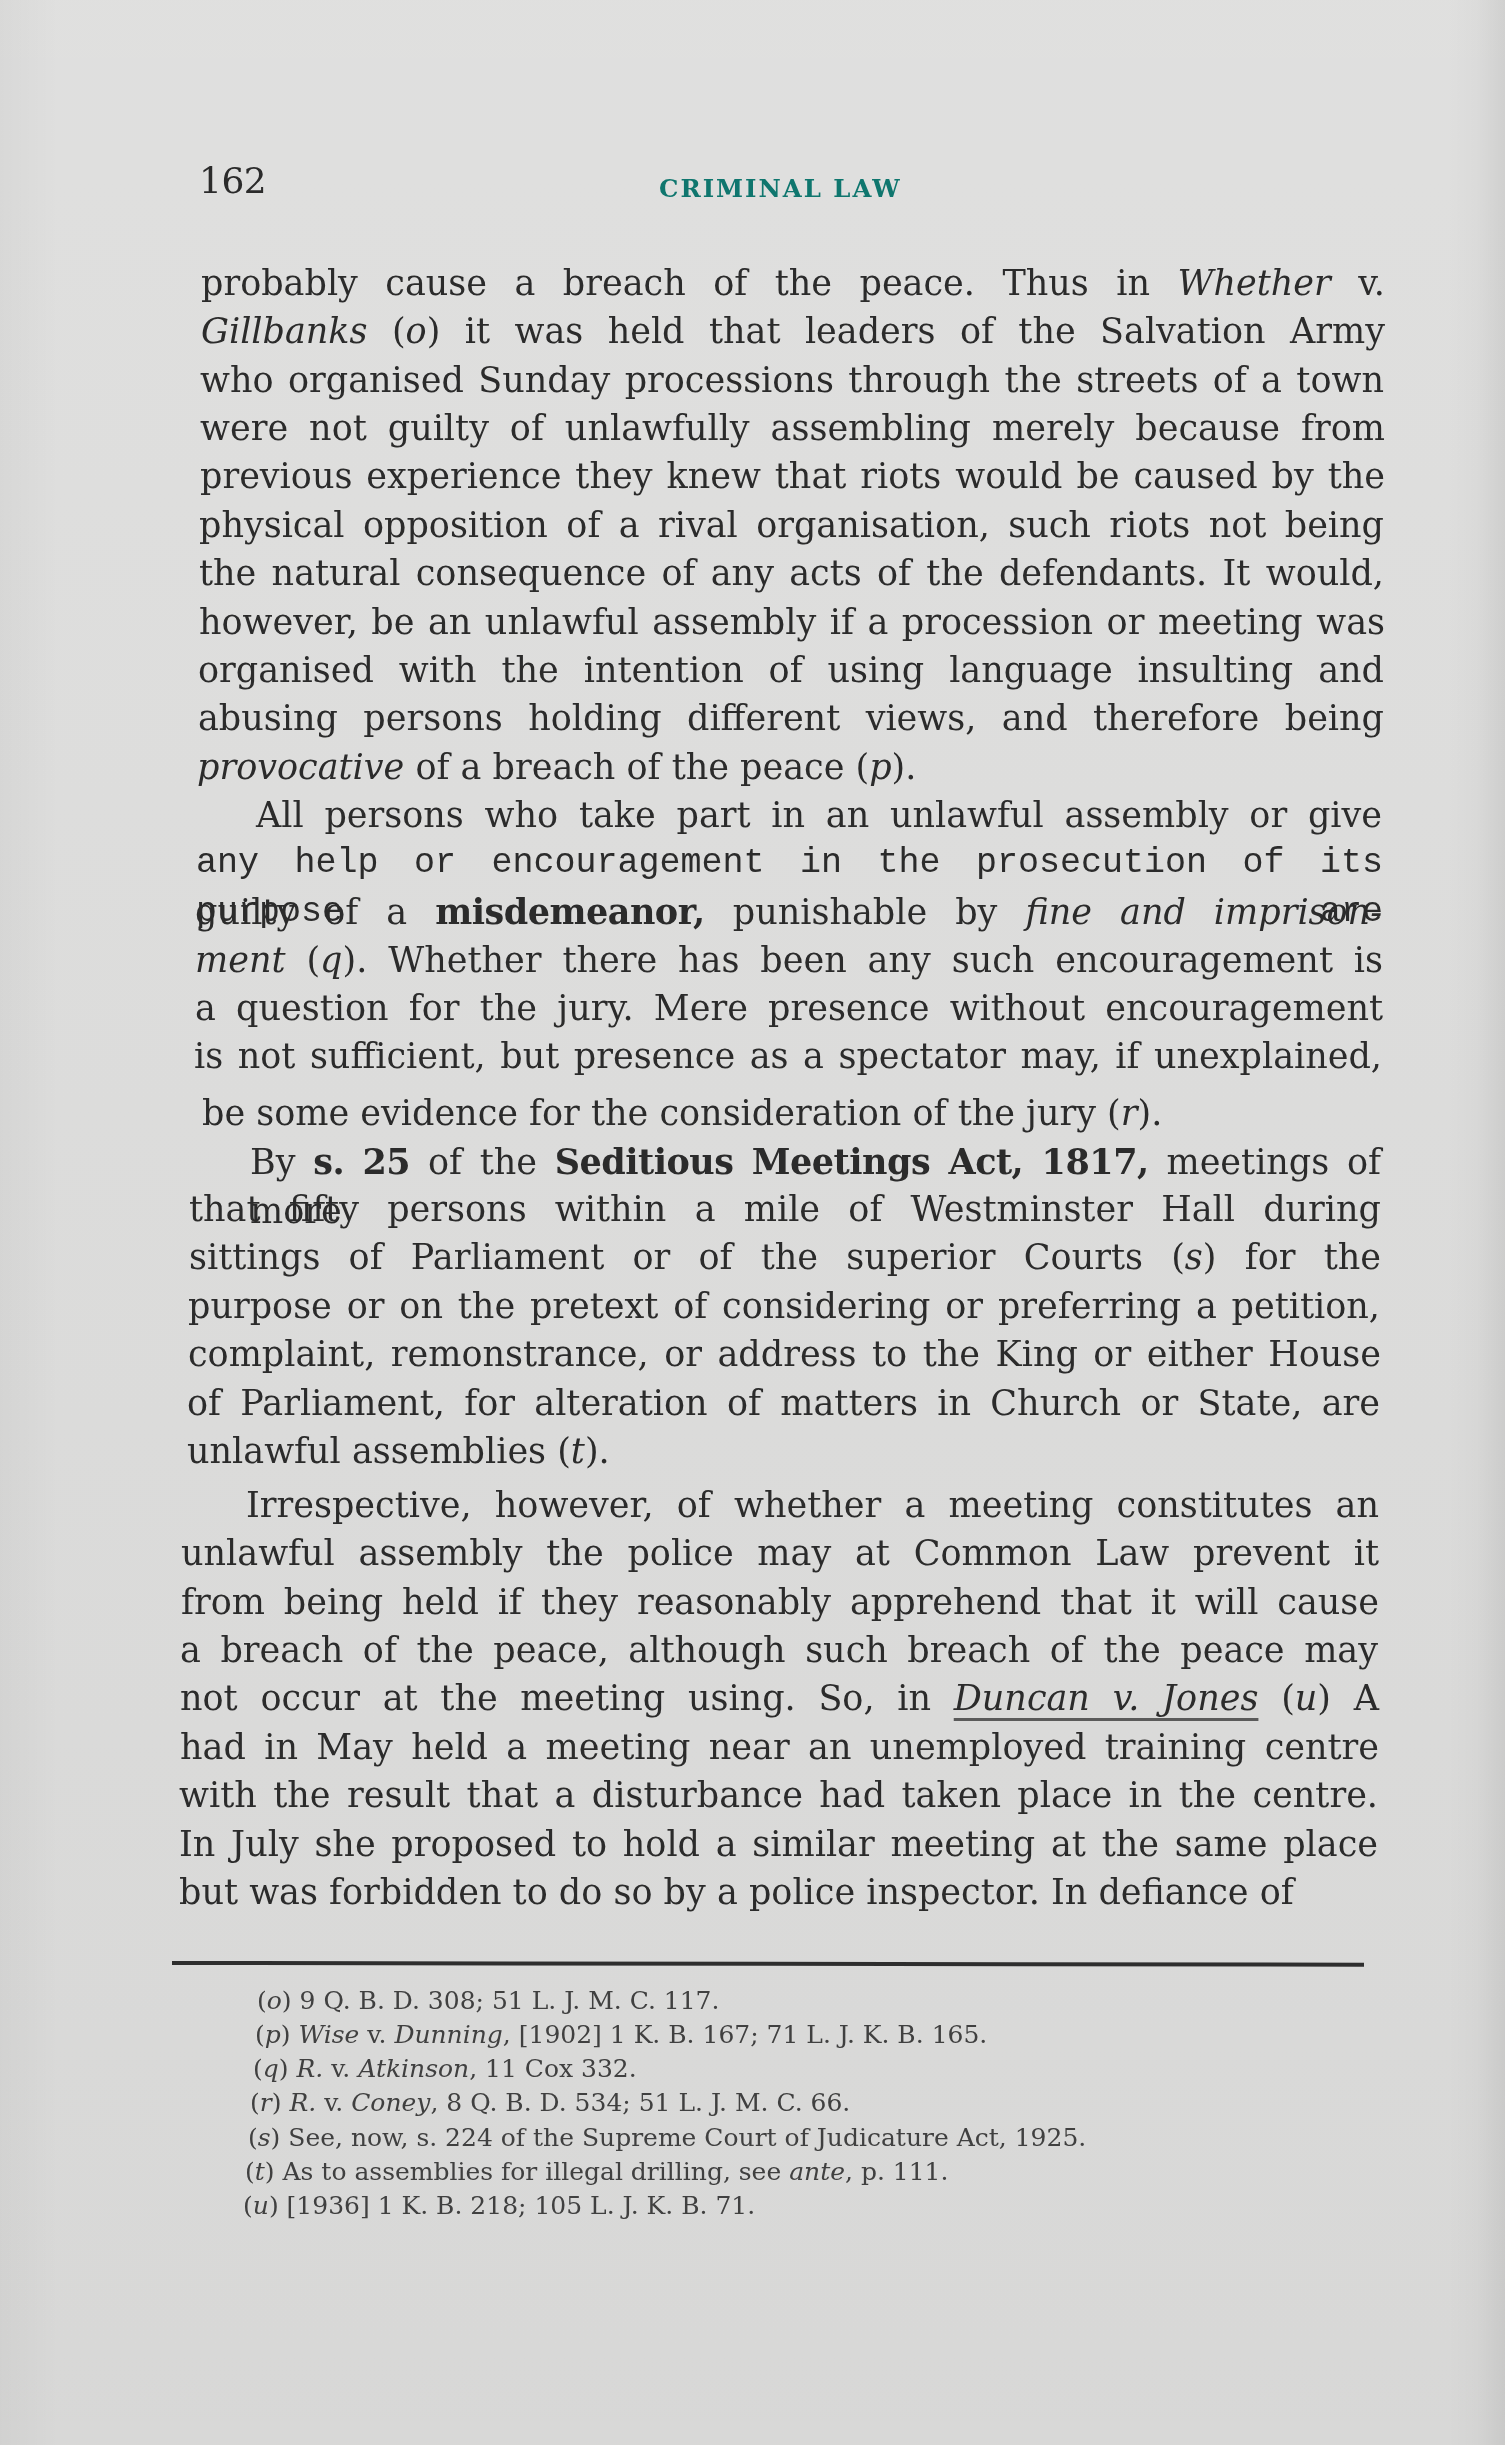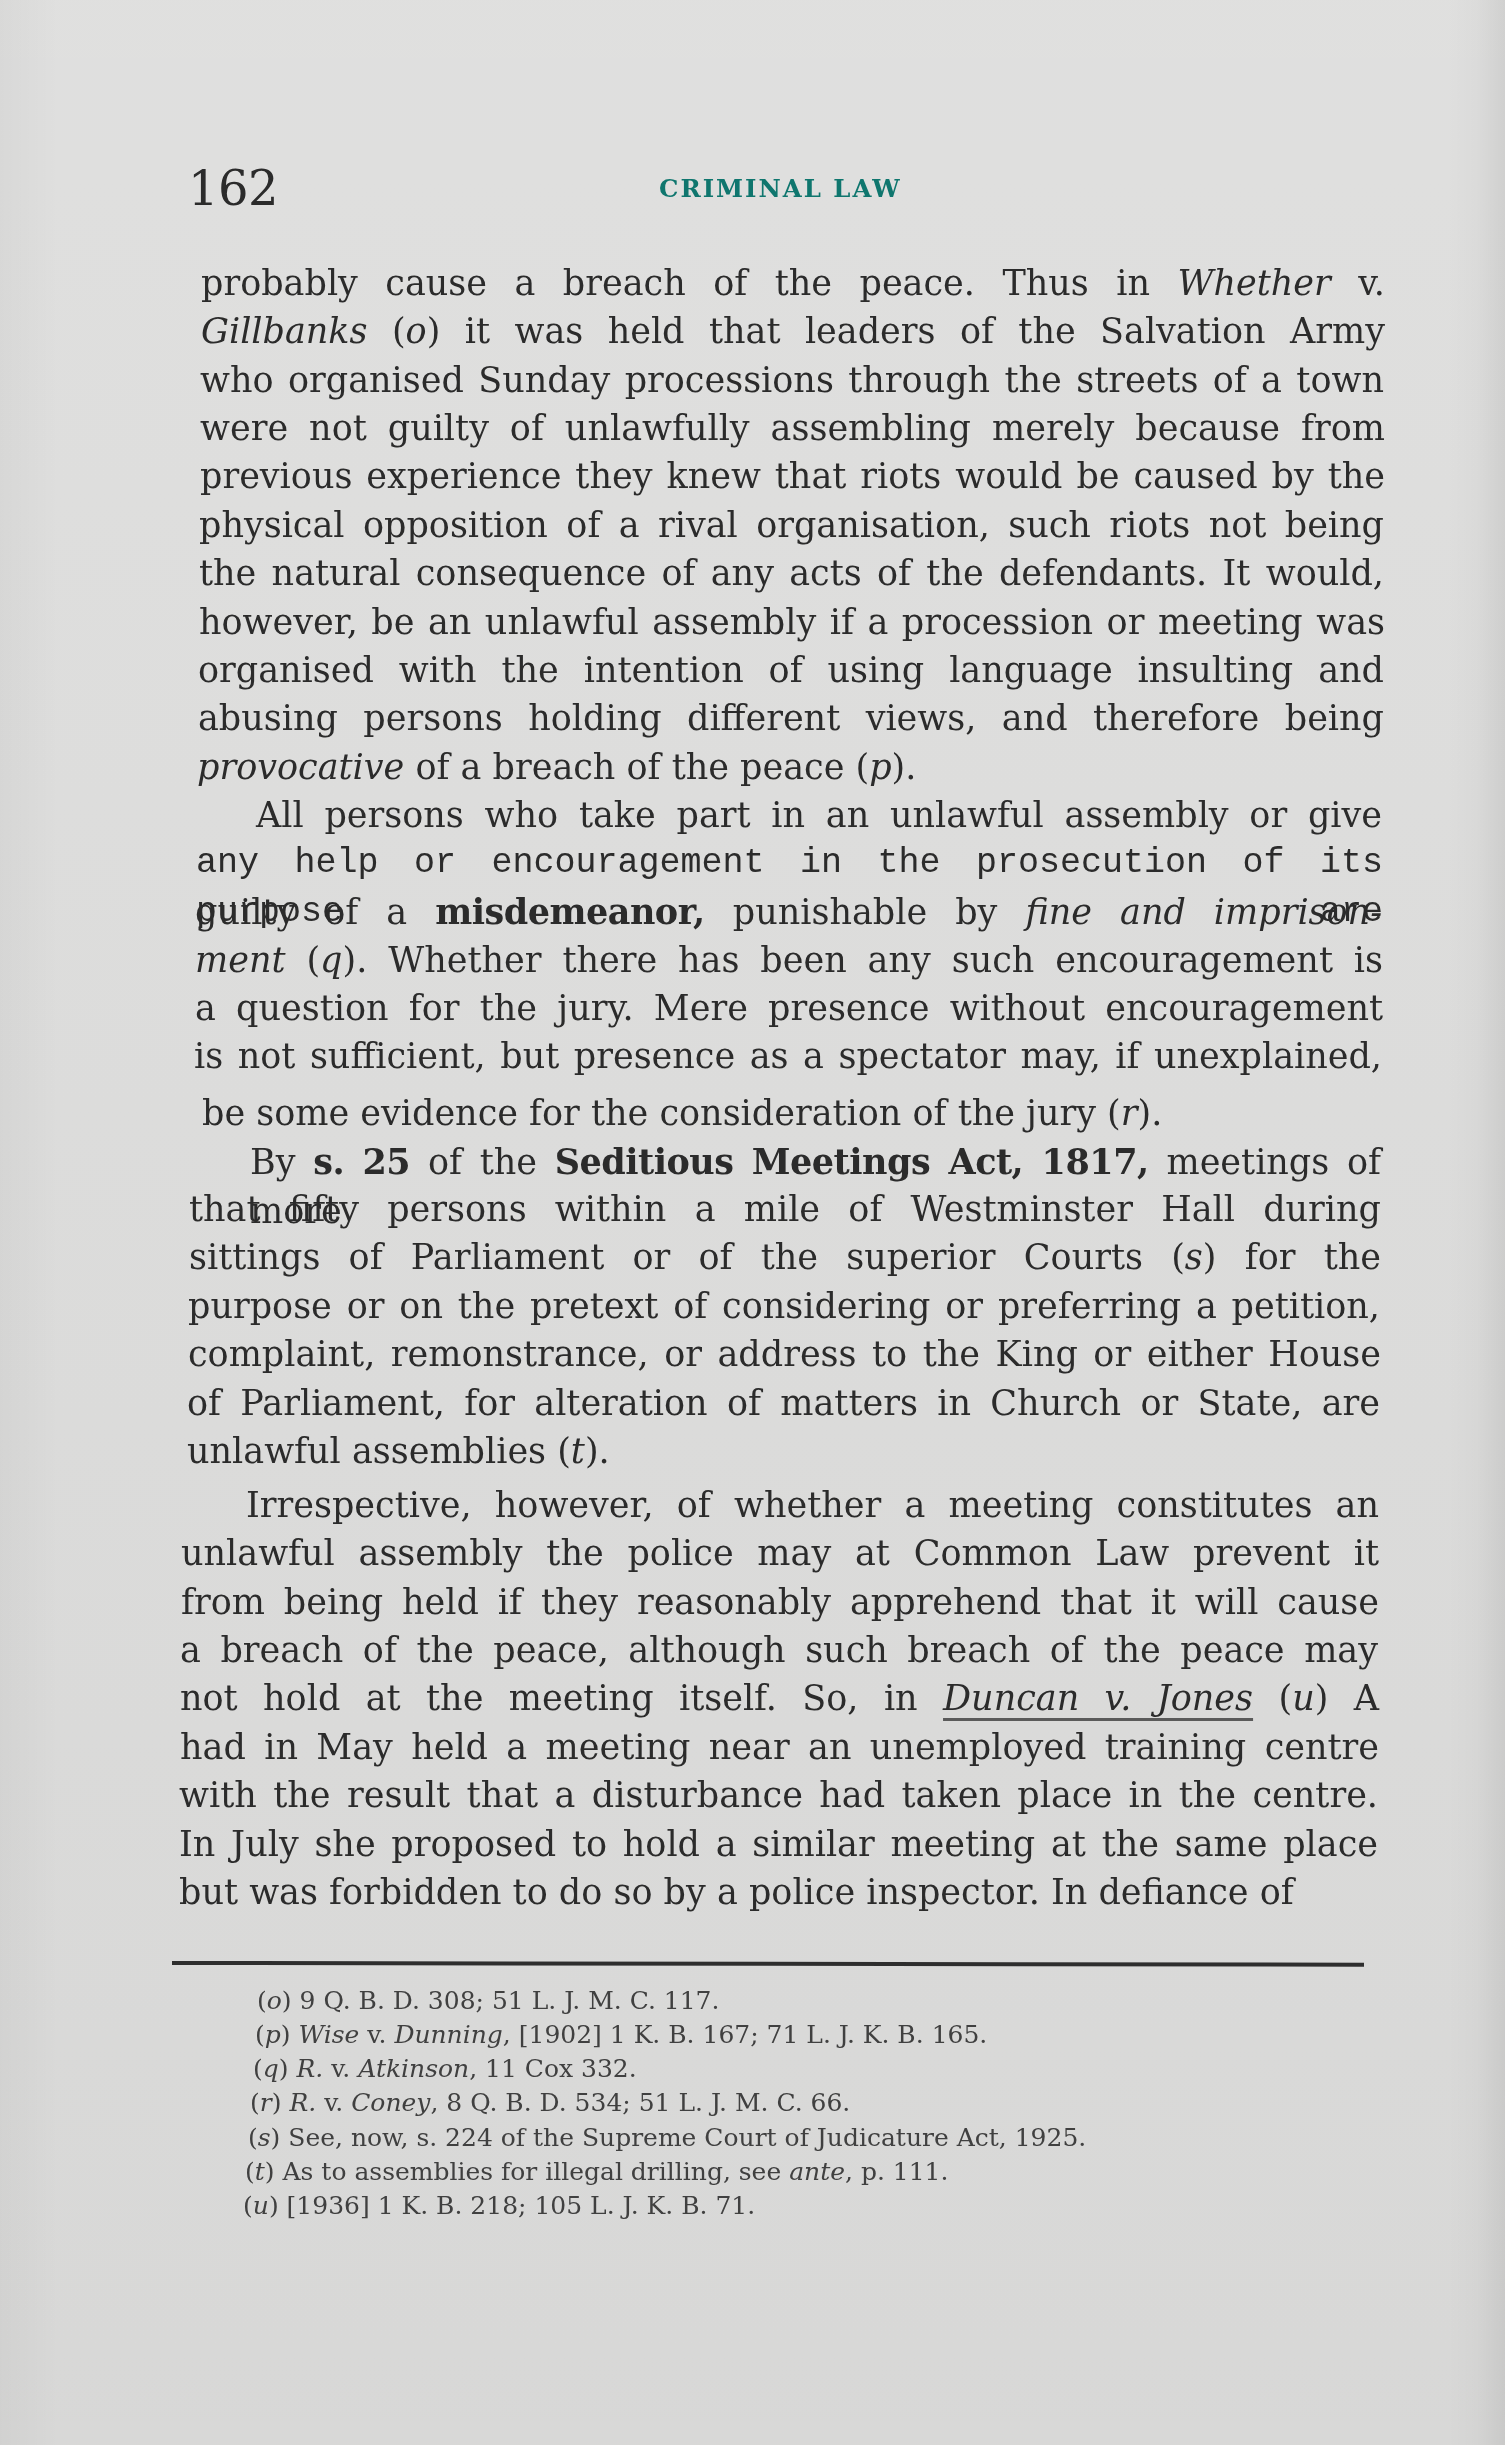--- a/index.html
+++ b/index.html
@@ -26,23 +26,23 @@
   }
   .running-head {
     position: absolute;
     top: 156px;
     left: 0;
     width: 1506px;
     height: 49px;
   }
   .page-number {
     position: absolute;
-    left: 188px;
+    left: 199px;
     top: 3.9px;
-    font-size: 48px;
+    font-size: 36px;
     font-weight: normal;
     letter-spacing: -0.5px;
   }
   .running-title {
     position: absolute;
     left: 659px;
     top: 17.6px;
     font-size: 24.4px;
     font-weight: bold;
     letter-spacing: 2px;
@@ -140,21 +140,21 @@
       <div class="line" style="left: 188px; top: 1023px; width: 1192px; white-space: normal; overflow: visible;"><span>purpose or on the pretext of considering or preferring a petition,</span></div>
       <div class="line" style="left: 188px; top: 1071px; width: 1193px; white-space: normal; overflow: visible;"><span>complaint, remonstrance, or address to the King or either House</span></div>
       <div class="line" style="left: 187px; top: 1120px; width: 1193px; white-space: normal; overflow: visible;"><span>of Parliament, for alteration of matters in Church or State, are</span></div>
       <div class="line last" style="left: 187px; top: 1168px; width: 1193px; white-space: normal; overflow: visible;"><span>unlawful assemblies (</span><span class="i">t</span><span>).</span></div>
     </div>
     <div>
       <div class="line" style="left: 246px; top: 1222px; width: 1133px; white-space: normal; overflow: visible;"><span>Irrespective, however, of whether a meeting constitutes an</span></div>
       <div class="line" style="left: 181px; top: 1270px; width: 1198px; white-space: normal; overflow: visible;"><span>unlawful assembly the police may at Common Law prevent it</span></div>
       <div class="line" style="left: 181px; top: 1319px; width: 1198px; white-space: normal; overflow: visible;"><span>from being held if they reasonably apprehend that it will cause</span></div>
       <div class="line" style="left: 180px; top: 1367px; width: 1198px; white-space: normal; overflow: visible;"><span>a breach of the peace, although such breach of the peace may</span></div>
-      <div class="line" style="left: 180px; top: 1415px; width: 1199px; white-space: normal; overflow: visible;"><span>not hold at the meeting itself.  So, in </span><span class="i u">Duncan v. Jones</span><span> (</span><span class="i">u</span><span>) A</span></div>
+      <div class="line" style="left: 180px; top: 1415px; width: 1199px; white-space: normal; overflow: visible;"><span>not occur at the meeting using.  So, in </span><span class="i u">Duncan v. Jones</span><span> (</span><span class="i">u</span><span>) A</span></div>
       <div class="line" style="left: 180px; top: 1464px; width: 1199px; white-space: normal; overflow: visible;"><span>had in May held a meeting near an unemployed training centre</span></div>
       <div class="line" style="left: 179px; top: 1512px; width: 1199px; white-space: normal; overflow: visible;"><span>with the result that a disturbance had taken place in the centre.</span></div>
       <div class="line" style="left: 179px; top: 1561px; width: 1199px; white-space: normal; overflow: visible;"><span>In July she proposed to hold a similar meeting at the same place</span></div>
       <div class="line last" style="left: 179px; top: 1609px; width: 1200px; white-space: normal; overflow: visible;"><span>but was forbidden to do so by a police inspector.  In defiance of</span></div>
     </div>
   </div>
 
 <div class="rule"></div>
 
 <div class="footnotes" id="footnotes">

